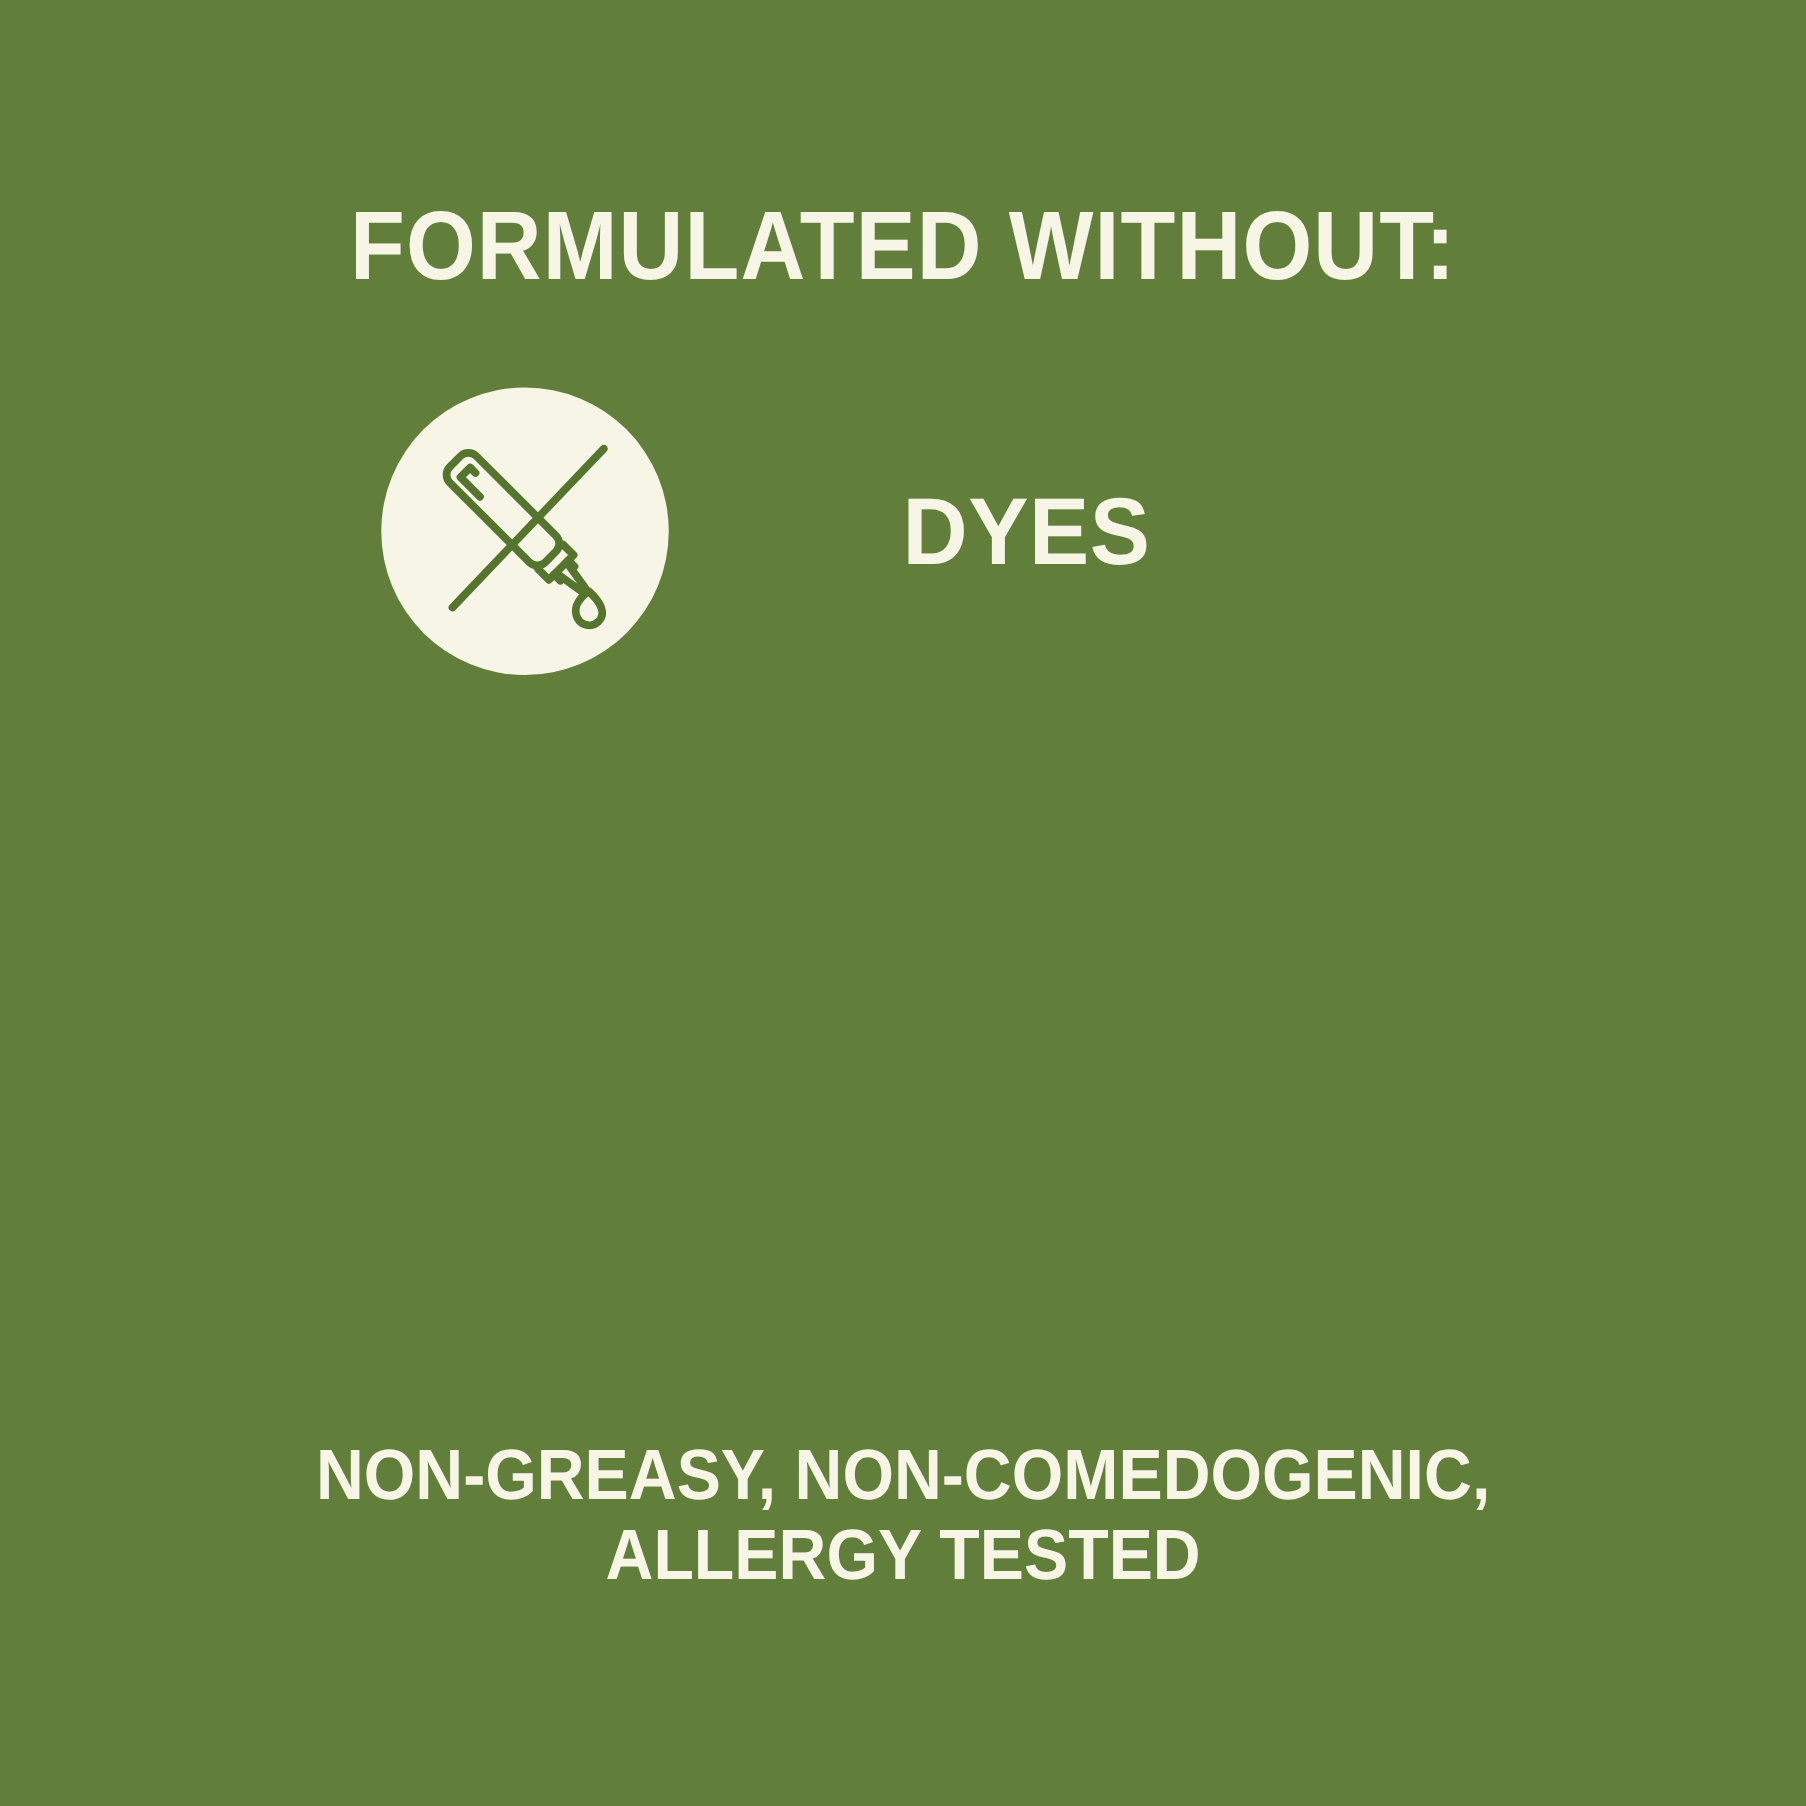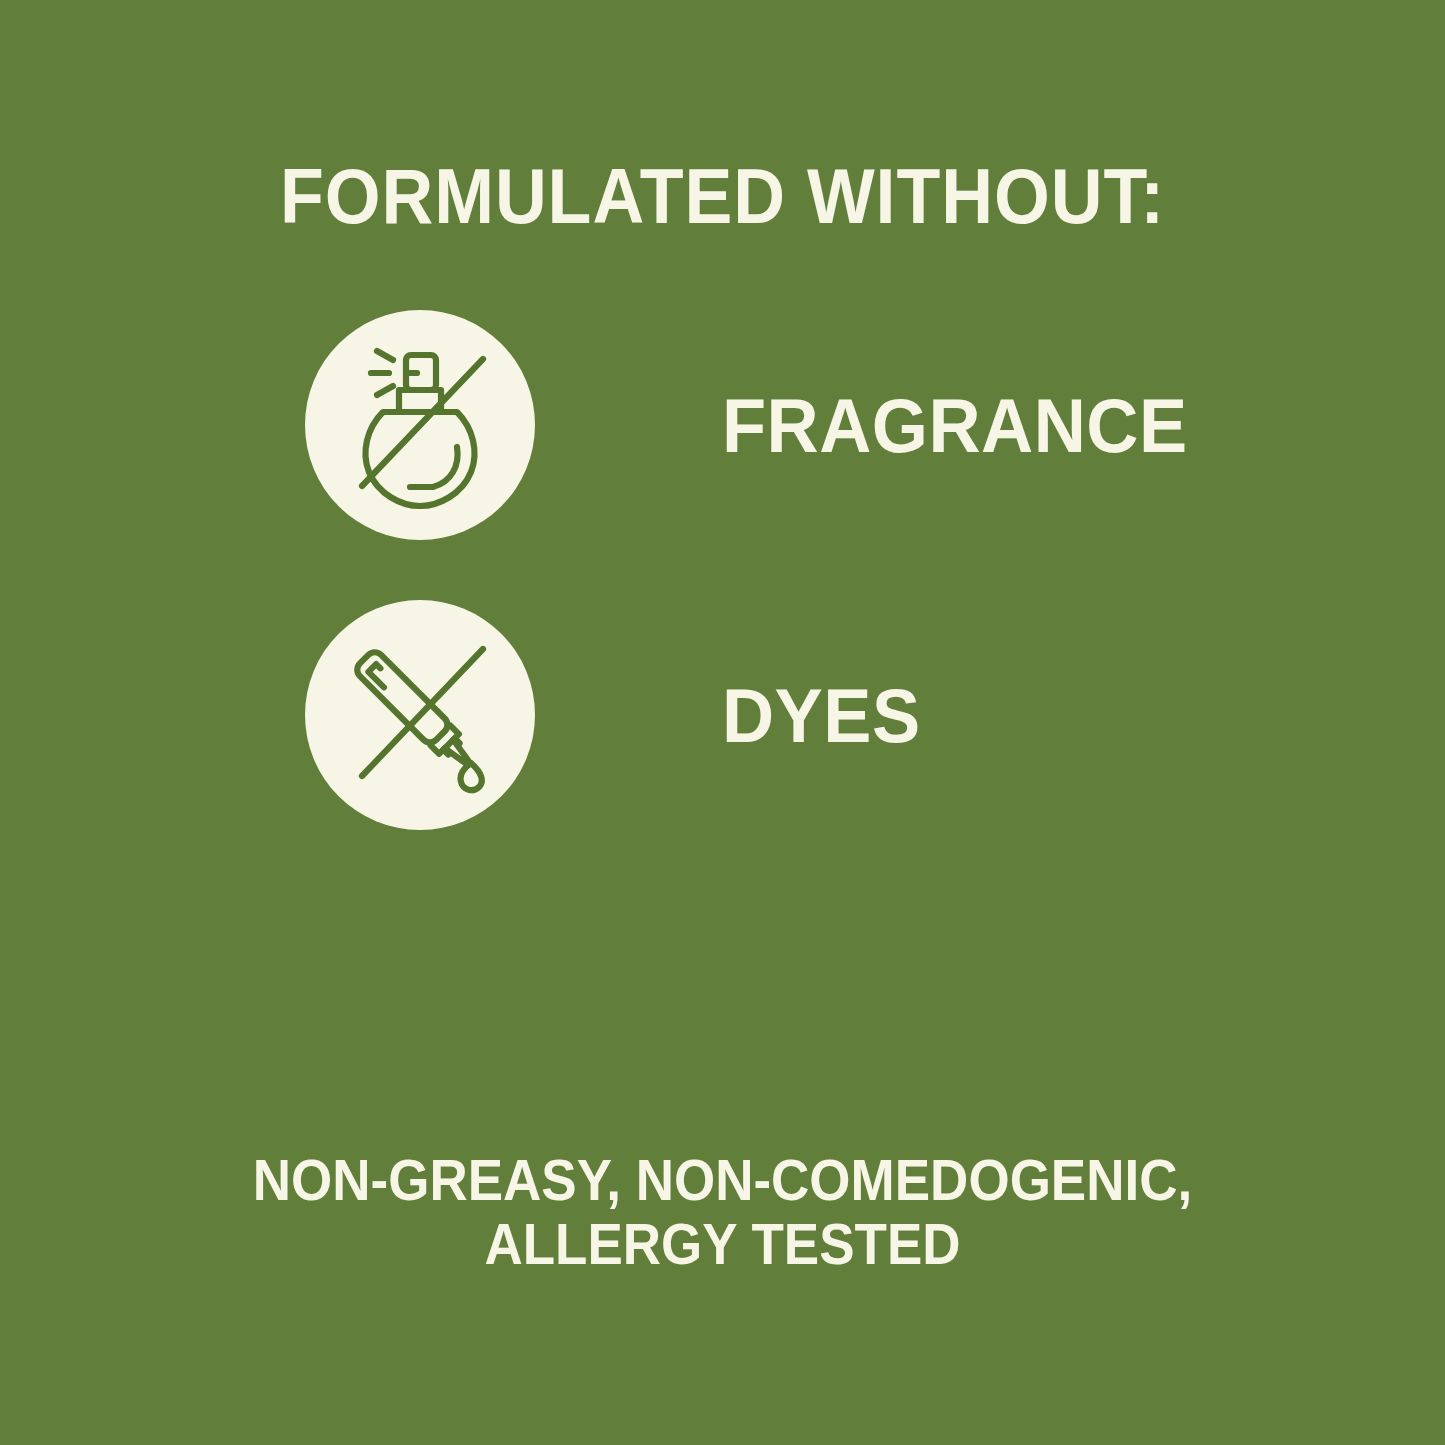--- a/index.html
+++ b/index.html
@@ -111,53 +111,20 @@
 </style>
 </head>
 <body>
 
 <div class="poster">
 
   <div class="heading">FORMULATED WITHOUT:</div>
 
   <div class="rows">
 
-    <div class="row">
-      <div class="badge">
-        <svg viewBox="0 0 230 230" xmlns="http://www.w3.org/2000/svg">
-          <g fill="none" stroke="#55752F" stroke-width="6.2" stroke-linecap="round" stroke-linejoin="round">
-
-            <path d="M78 102
-                     C 62 118, 56 142, 64 162
-                     C 73 184, 96 196, 115 196
-                     C 134 196, 157 184, 166 162
-                     C 174 142, 168 118, 152 102 Z"></path>
-
-            <path d="M152 137
-                     C 155 156, 146 172, 128 177
-                     L 105 177"></path>
-
-            <path d="M94 80 L136 80 L136 102 L94 102 Z"></path>
-
-            <rect x="101" y="45" width="30" height="35" rx="5" ry="5"></rect>
-
-            <path d="M101 63 L112 63"></path>
-
-            <path d="M88 50 L72 41"></path>
-            <path d="M84 63 L66 63"></path>
-            <path d="M88 76 L72 85"></path>
-
-            <path d="M178 49 L57 176"></path>
-          </g>
-        </svg>
-      </div>
-      <div class="row-label">
-        <span>FRAGRANCE</span>
-      </div>
-    </div>
 
 
     <div class="row">
       <div class="badge">
         <svg viewBox="0 0 230 230" xmlns="http://www.w3.org/2000/svg">
           <g fill="none" stroke="#55752F" stroke-width="6.2" stroke-linecap="round" stroke-linejoin="round">
 
             <g transform="rotate(45 115 115)">
               <rect x="36" y="100" width="108" height="30" rx="9" ry="9"></rect>
 

